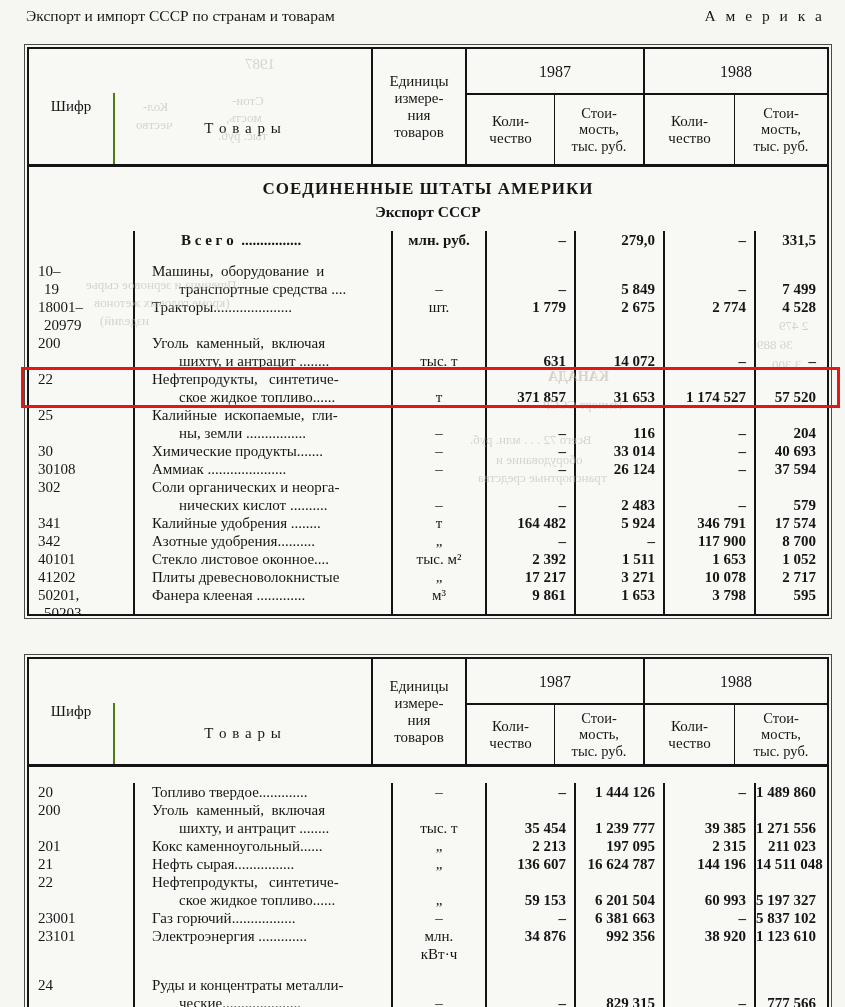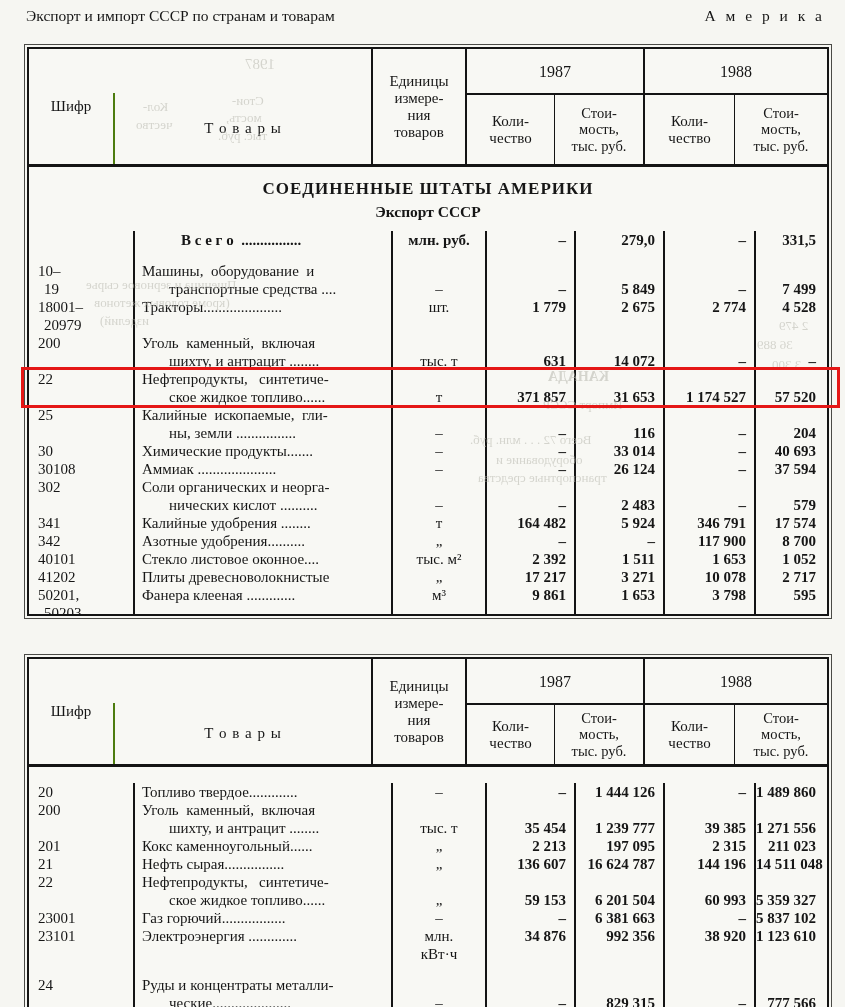--- a/index.html
+++ b/index.html
@@ -38,21 +38,21 @@
   .sect .t1{font-weight:bold;font-size:17px;letter-spacing:1px;}
   .sect .t2{font-weight:bold;font-size:15.5px;margin-top:4px;}
   
   .tbody{position:relative;}
   .tbody2{padding-top:16px;}
   .trow{display:flex;position:relative;}
   .cell{box-sizing:border-box;display:flex;flex-direction:column;justify-content:flex-end;}
   .ln{height:18px;line-height:18px;font-size:15px;white-space:pre;}
   .c-code{width:104px;padding-left:9px;justify-content:flex-start;}
   .c-code .cont{padding-left:6px;}
-  .c-name{width:258px;border-left:2px solid #141414;padding-left:7px;justify-content:flex-start;}
+  .c-name{width:258px;border-left:2px solid #141414;padding-left:17px;justify-content:flex-start;}
   .c-name .cont{padding-left:27px;}
   .c-units{width:94px;border-left:2px solid #141414;text-align:center;}
   .num{border-left:2px solid #141414;text-align:right;padding-right:8px;font-weight:bold;}
   .n1{width:89px;}.n2{width:89px;}.n3{width:91px;}.n4{width:70px;}
   .atop .cell{justify-content:flex-start;}
   .padb .cell{padding-bottom:13px;}
   .clip{height:28px;overflow:hidden;}
   .total .c-name{font-weight:bold;padding-left:46px;}
   .total .c-units{font-weight:bold;}
   
@@ -594,21 +594,21 @@
             <div class="cell num n1">
               <div class="ln">59 153</div>
             </div>
             <div class="cell num n2">
               <div class="ln">6 201 504</div>
             </div>
             <div class="cell num n3">
               <div class="ln">60 993</div>
             </div>
             <div class="cell num n4">
-              <div class="ln">5 359 327</div>
+              <div class="ln">5 197 327</div>
             </div>
           </div>
           <div class="trow">
             <div class="cell c-code">
               <div class="ln">23001</div>
             </div>
             <div class="cell c-name">
               <div class="ln">Газ горючий.................</div>
             </div>
             <div class="cell c-units">

